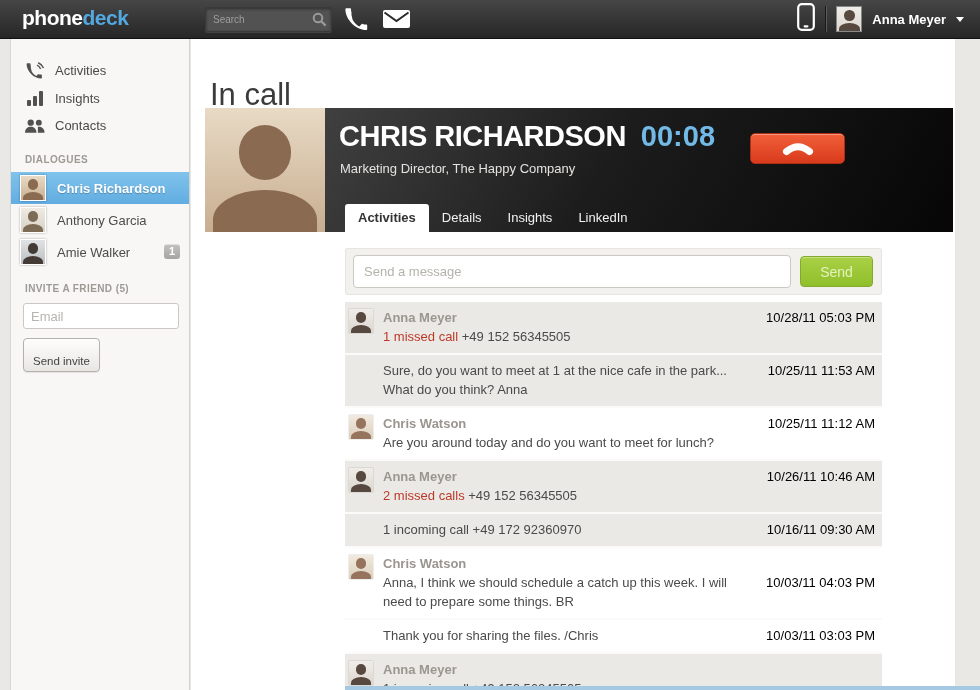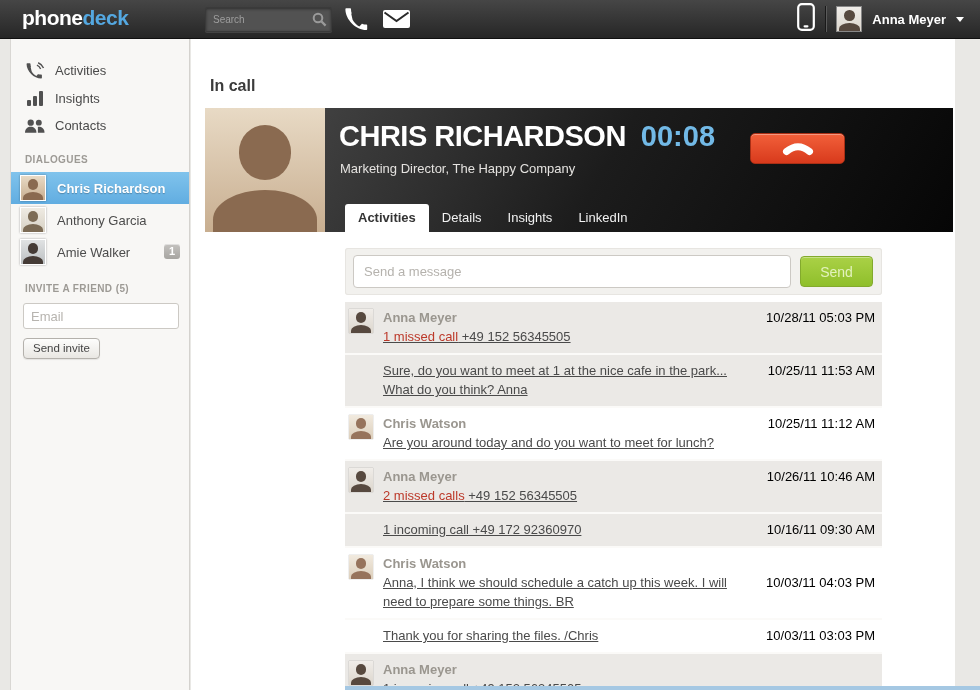--- a/index.html
+++ b/index.html
@@ -58,27 +58,27 @@
                     box-shadow:0 0 2px rgba(0,0,0,.35);flex:0 0 auto;}
   .dialogue.selected{background:linear-gradient(#80c3ec,#61ade1);color:#fff;font-weight:bold;
                      text-shadow:0 1px 1px rgba(0,0,0,.25);}
   .badge{position:absolute;right:9px;top:8px;background:linear-gradient(#c4c2bf,#a7a5a1);
          color:#fff;font-size:11px;font-weight:bold;border-radius:3px;padding:1px 5px 2px;
          box-shadow:inset 0 1px 0 rgba(255,255,255,.5);}
   .invite-input{display:block;margin:2px 0 0 12px;width:156px;height:26px;box-sizing:border-box;
          border:1px solid #ccc9c4;border-radius:3px;background:#fff;font-size:13px;color:#555;
          padding:0 7px;outline:none;font-family:"Liberation Sans",sans-serif;}
   .invite-input::placeholder{color:#b7b4af;opacity:1;}
-  .invite-btn{margin:9px 0 0 12px;padding:3px 9px 4px;font-size:11.5px;color:#444;cursor:pointer;
+  .invite-btn{margin:9px 0 0 12px;padding:16px 9px 4px;font-size:11.5px;color:#444;cursor:pointer;
          border:1px solid #b4b1ac;border-radius:4px;background:linear-gradient(#fdfdfc,#e9e7e3);
          font-family:"Liberation Sans",sans-serif;box-shadow:0 1px 1px rgba(0,0,0,.08);}
 
   
   .content{position:absolute;left:191px;top:39px;width:764px;bottom:0;background:#fff;}
-  .page-title{position:absolute;left:19px;top:38px;margin:0;font-size:16px;font-weight:bold;
+  .page-title{position:absolute;left:19px;top:38px;margin:0;font-size:31px;font-weight:normal;
               color:#3b3b3b;}
   .banner{position:absolute;left:14px;top:69px;right:2px;height:124px;}
   .banner .photo{position:absolute;left:0;top:0;width:120px;height:124px;}
   .banner .black{position:absolute;left:120px;right:0;top:0;bottom:0;
                  background:linear-gradient(120deg,#404040 0%,#1c1c1c 45%,#060606 100%);}
   .call-line{position:absolute;left:14px;top:12px;display:flex;align-items:baseline;gap:15px;
              white-space:nowrap;}
   .call-name{color:#fff;font-size:29px;font-weight:bold;letter-spacing:-0.5px;}
   .call-timer{color:#72b9e6;font-size:29px;font-weight:bold;}
   .hangup{position:absolute;right:108px;top:25px;width:95px;height:31px;border:1px solid #aa2f15;
@@ -102,21 +102,21 @@
            box-shadow:inset 0 1px 0 rgba(255,255,255,.35);}
 
   .feed{position:absolute;left:154px;top:263px;width:537px;}
   .frow{position:relative;padding:6px 10px 7px 38px;font-size:13px;line-height:19px;color:#4a4a4a;
         box-sizing:border-box;}
   .frow.shaded{background:#ebe9e6;}
   .frow + .frow{border-top:2px solid #fbfaf8;}
   .frow .avatar{position:absolute;left:4px;top:7px;width:24px;height:24px;
         box-shadow:0 0 1px rgba(0,0,0,.4);}
   .frow .sender{color:#9a968f;font-weight:bold;}
-  .frow .msg{max-width:365px;text-decoration:underline;}
+  .frow .msg{max-width:365px;}
   .frow .red{color:#bc392a;}
   .frow .time{position:absolute;right:7px;top:6px;color:#000000;font-size:13px;}
   .frow .time.low{top:25px;}
 
   .bottom-strip{position:absolute;left:345px;right:0;bottom:0;height:4px;background:#a5c8e3;z-index:30;}
 </style>
 </head>
 <body>
 
 <header class="topbar">

